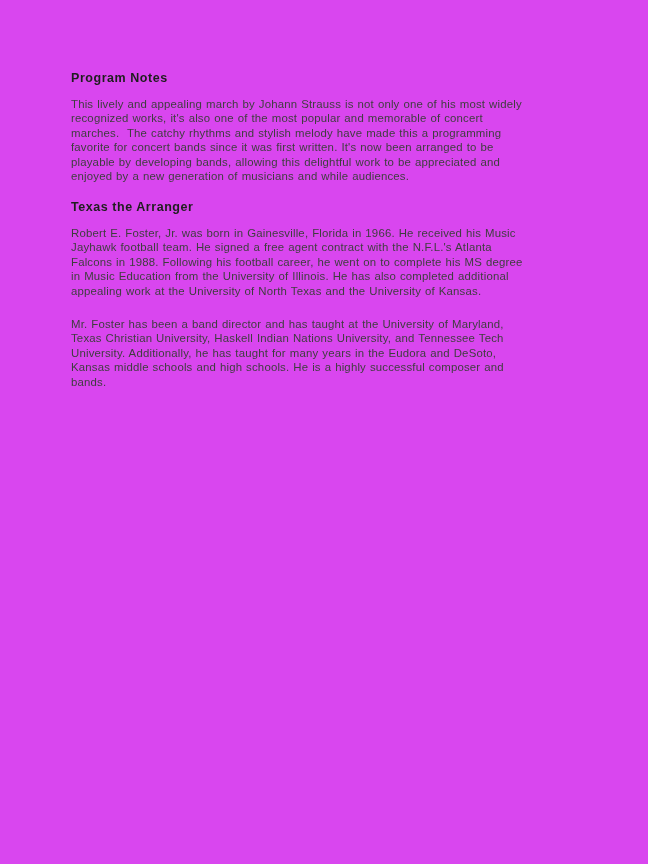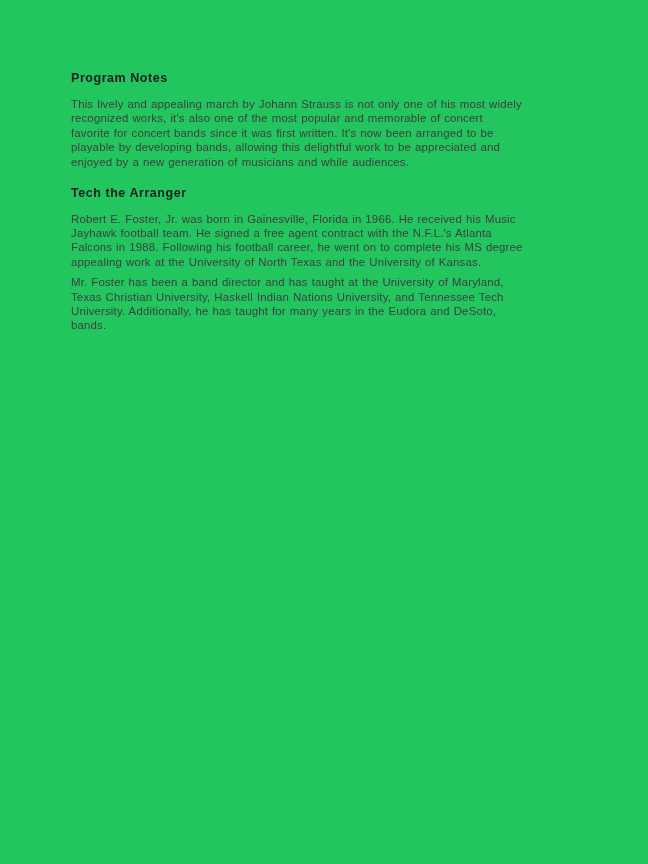--- a/index.html
+++ b/index.html
@@ -4,21 +4,21 @@
 <style>
   html, body {
     margin: 0;
     padding: 0;
     background: #ffffff;
   }
   .page {
     position: relative;
     width: 648px;
     height: 864px;
-    background: #22c55e;
+    background: #d946ef;
     overflow: hidden;
     font-family: "Liberation Sans", "DejaVu Sans", sans-serif;
   }
   .content {
     position: absolute;
     left: 71px;
     top: 71px;
     width: 510px;
   }
   .heading {
@@ -30,21 +30,21 @@
     letter-spacing: 0.55px;
     white-space: pre;
   }
   .heading.second {
     margin-top: 16.5px;
   }
   .para {
     margin-top: 12px;
   }
   .para.p3 {
-    margin-top: 6px;
+    margin-top: 19px;
   }
   .line {
     font-size: 11.4px;
     line-height: 14.4px;
     color: #3e3e3e;
     letter-spacing: 0.18px;
     word-spacing: 0.6px;
     white-space: pre;
   }
 </style>
@@ -52,35 +52,38 @@
 <body>
 
 <div class="page">
   <div class="content">
 
     <h2 class="heading">Program Notes</h2>
 
     <div class="para">
       <div class="line">This lively and appealing march by Johann Strauss is not only one of his most widely</div>
       <div class="line">recognized works, it's also one of the most popular and memorable of concert</div>
+      <div class="line">marches.  The catchy rhythms and stylish melody have made this a programming</div>
       <div class="line">favorite for concert bands since it was first written. It's now been arranged to be</div>
       <div class="line">playable by developing bands, allowing this delightful work to be appreciated and</div>
       <div class="line">enjoyed by a new generation of musicians and while audiences.</div>
     </div>
 
-    <h2 class="heading second">Tech the Arranger</h2>
+    <h2 class="heading second">Texas the Arranger</h2>
 
     <div class="para">
       <div class="line">Robert E. Foster, Jr. was born in Gainesville, Florida in 1966. He received his Music</div>
       <div class="line">Jayhawk football team. He signed a free agent contract with the N.F.L.'s Atlanta</div>
       <div class="line">Falcons in 1988. Following his football career, he went on to complete his MS degree</div>
+      <div class="line">in Music Education from the University of Illinois. He has also completed additional</div>
       <div class="line">appealing work at the University of North Texas and the University of Kansas.</div>
     </div>
 
     <div class="para p3">
       <div class="line">Mr. Foster has been a band director and has taught at the University of Maryland,</div>
       <div class="line">Texas Christian University, Haskell Indian Nations University, and Tennessee Tech</div>
       <div class="line">University. Additionally, he has taught for many years in the Eudora and DeSoto,</div>
+      <div class="line">Kansas middle schools and high schools. He is a highly successful composer and</div>
       <div class="line">bands.</div>
     </div>
 
   </div>
 </div>
 
 </body></html>

